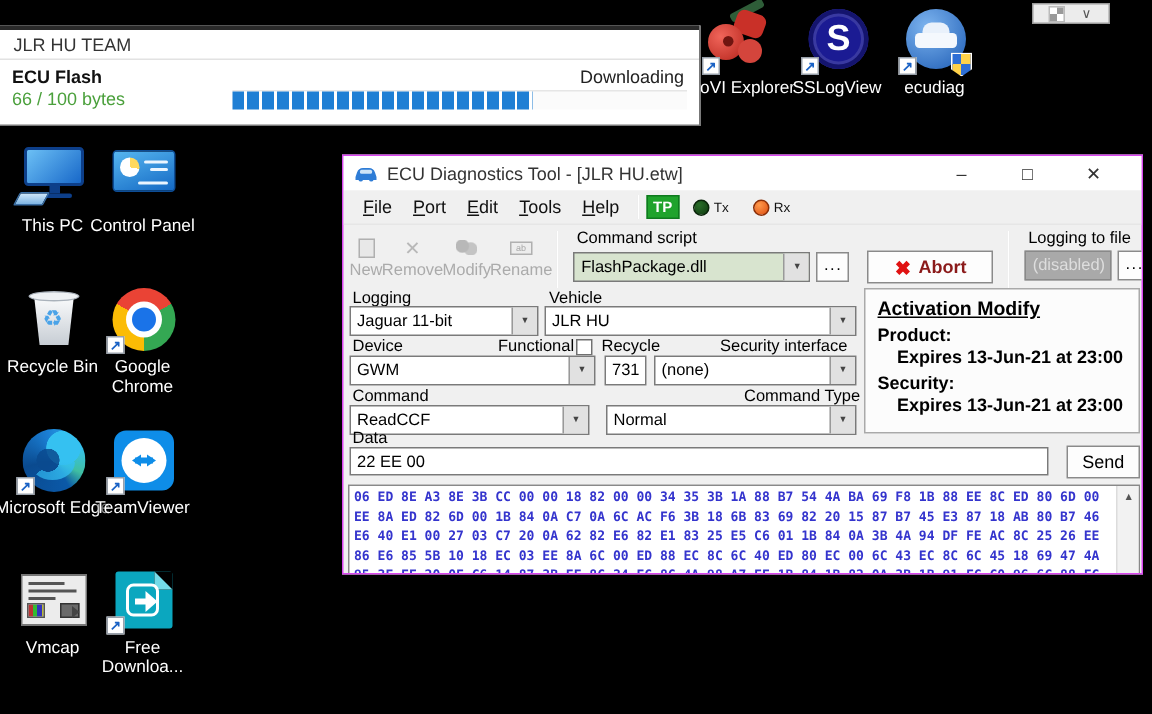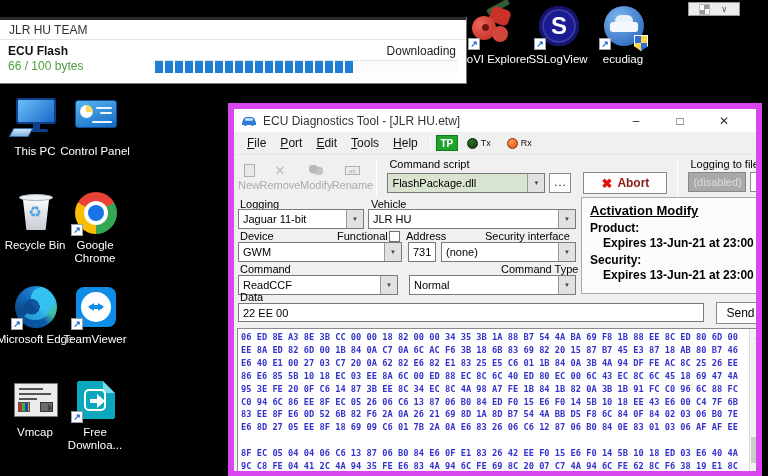--- a/index.html
+++ b/index.html
@@ -107,22 +107,22 @@
                clip-path:polygon(0 0,100% 0,100% 70%,50% 100%,0 70%); border:1px solid #fff; }
 
   
   #mini-toolbar { position:absolute; left:688px; top:2px; width:52px; height:14px; background:#ececec;
                   border:1px solid #9a9a9a; display:flex; align-items:center; justify-content:space-evenly; }
   #mini-toolbar .grid { width:9px; height:9px;
       background:conic-gradient(#9a9a9a 0 25%,#fff 0 50%,#9a9a9a 0 75%,#fff 0); outline:1px solid #bbb; }
   #mini-toolbar .chev { font-size:9px; color:#555; line-height:1; }
 
   
-  #main-window { position:absolute; left:228px; top:103px; width:534px; height:374px;
-                 background:#f0f0f0; border:6px solid #d946ef; overflow:hidden; font-size:11px; color:#000; }
+  #main-window { position:absolute; left:228px; top:103px; width:534px; height:280px;
+                 background:#f0f0f0; border:1px solid #d946ef; overflow:hidden; font-size:11px; color:#000; }
   #titlebar { height:23px; background:#fff; display:flex; align-items:center; padding-left:7px; }
   #titlebar .wicon { width:16px; height:12px; margin-right:6px; flex:none; }
   #titlebar .wtitle { font-size:12px; color:#333; flex:1; white-space:nowrap; overflow:hidden; }
   #titlebar .wbtns { display:flex; margin-right:10px; }
   #titlebar .wbtn { width:44px; height:23px; display:flex; align-items:center; justify-content:center;
                     font-size:12px; color:#333; }
 
   #menubar { height:22px; display:flex; align-items:center; padding-left:6px; background:#f0f0f0; }
   .menu-item { padding:2px 7px; font-size:12px; color:#111; }
   .menu-item u { text-decoration:underline; }
@@ -428,21 +428,21 @@
       </div>
       <span class="flabel" style="left:137px; top:-1px;">Vehicle</span>
       <div class="combo" style="position:absolute; left:134px; top:10px; width:208px;">
         <span class="ctext">JLR HU</span>
         <span class="cbtn">▼</span>
       </div>
 
       <span class="flabel" style="left:6px; top:31px;">Device</span>
       <span class="flabel" style="left:103px; top:31px;">Functional</span>
       <span class="checkbox" style="left:155px; top:32px;"></span>
-      <span class="flabel" style="left:172px; top:31px;">Address</span>
+      <span class="flabel" style="left:172px; top:31px;">Recycle</span>
       <span class="flabel" style="left:251px; top:31px;">Security interface</span>
       <div class="combo" style="position:absolute; left:4px; top:43px; width:164px;justify-content:flex-end;">
         <span class="ctext">GWM</span>
         <span class="cbtn">▼</span>
       </div>
       <div class="field" style="left:174px; top:43px; width:28px;">731</div>
       <div class="combo" style="position:absolute; left:207px; top:43px; width:135px;">
         <span class="ctext">(none)</span>
         <span class="cbtn">▼</span>
       </div>

